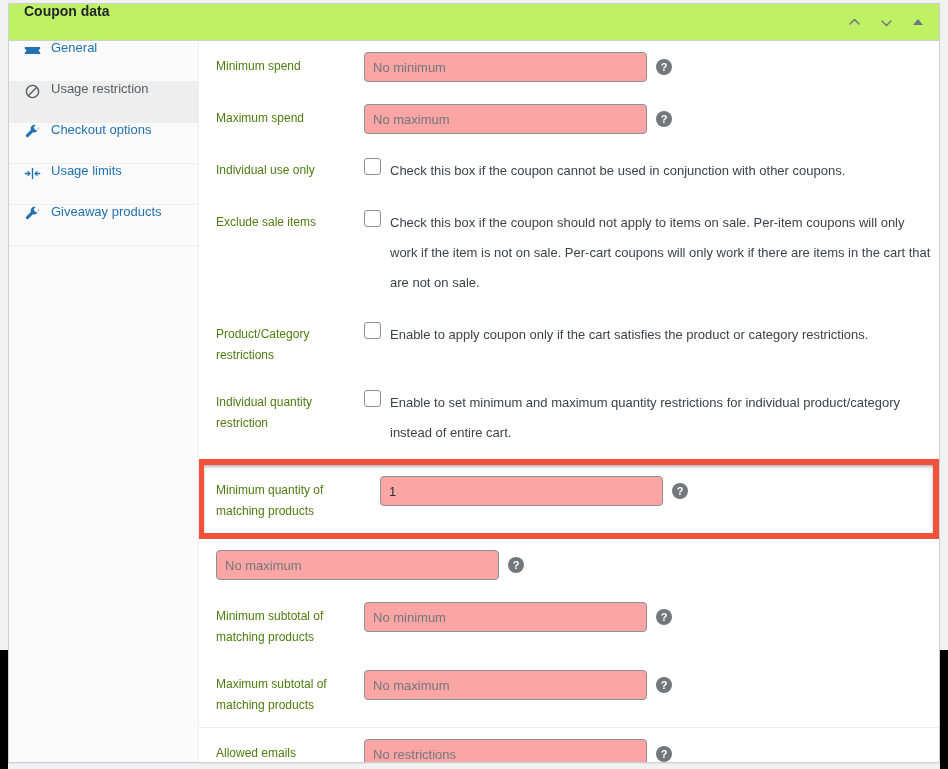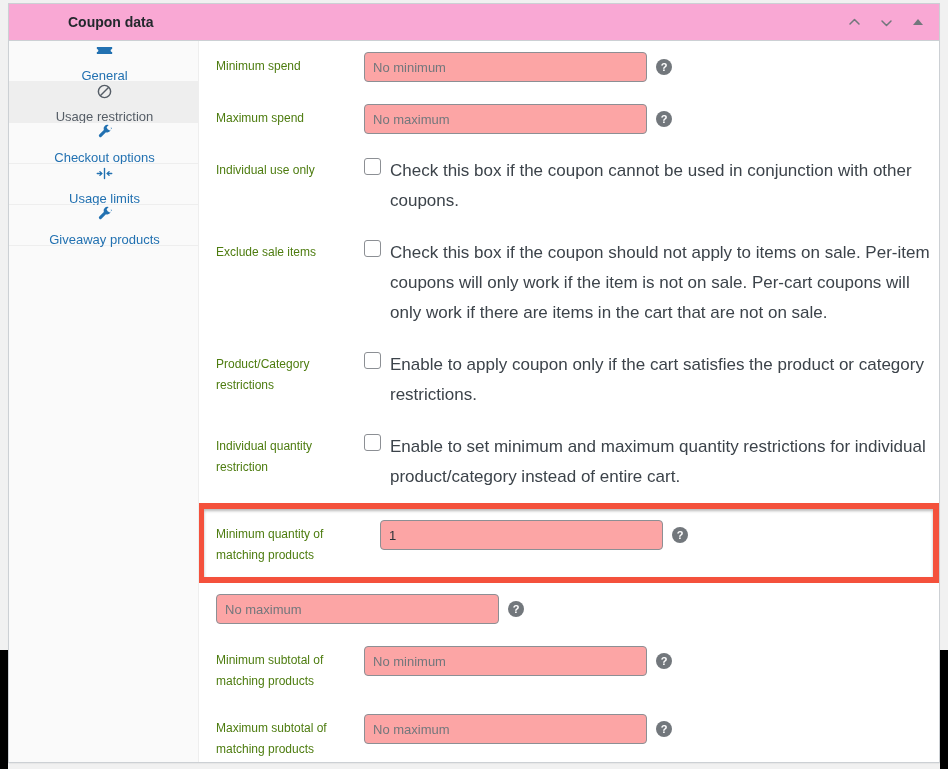--- a/index.html
+++ b/index.html
@@ -51,24 +51,22 @@
     box-shadow: 0 1px 1px rgba(0,0,0,.04);
     overflow: hidden;
   }
 
   
   .panel-header {
     position: relative;
     height: 37px;
     border-bottom: 1px solid #ccd0d4;
     box-sizing: border-box;
-    background: #f9a8d4;
-    display: flex;
-    align-items: center;
-    padding-left: 44px;
+    background: #bef264;
+    display: flex;
   }
   .panel-title {
     font-size: 14px;
     font-weight: bold;
     color: #23282d;
     padding-left: 15px;
     line-height: 1;
   }
   .header-actions {
     position: absolute;
@@ -114,31 +112,30 @@
     background: #fafafa;
     border-right: 1px solid #eee;
     box-sizing: border-box;
     padding: 0;
     margin: 0;
     list-style: none;
   }
   .side-item {
     position: relative;
     display: flex;
-    align-items: center;
+    align-items: flex-start;
     gap: 10px;
     height: 41px;
     padding: 0 12px 0 14px;
     box-sizing: border-box;
     border-bottom: 1px solid #eee;
     color: #2271b1;
     font-size: 13px;
     cursor: pointer;
     background: #fafafa;
-    flex-direction: column;
   }
   .side-item.active {
     background: #eee;
     color: #555d66;
     font-weight: 400;
   }
   .side-icon {
     width: 18px;
     height: 18px;
     flex: 0 0 18px;
@@ -210,21 +207,21 @@
     height: 17px;
     flex: 0 0 17px;
     margin-top: 2px;
     border: 1px solid #8c8f94;
     border-radius: 3px;
     background: #fff;
     cursor: pointer;
     box-sizing: border-box;
   }
   .cb-text {
-    font-size: 17px;
+    font-size: 13px;
     line-height: 30px;
     color: #3c434a;
   }
   .cb-text.multi { line-height: 30px; }
 
   .help-icon {
     width: 16px;
     height: 16px;
     flex: 0 0 16px;
     margin-top: 7px;

